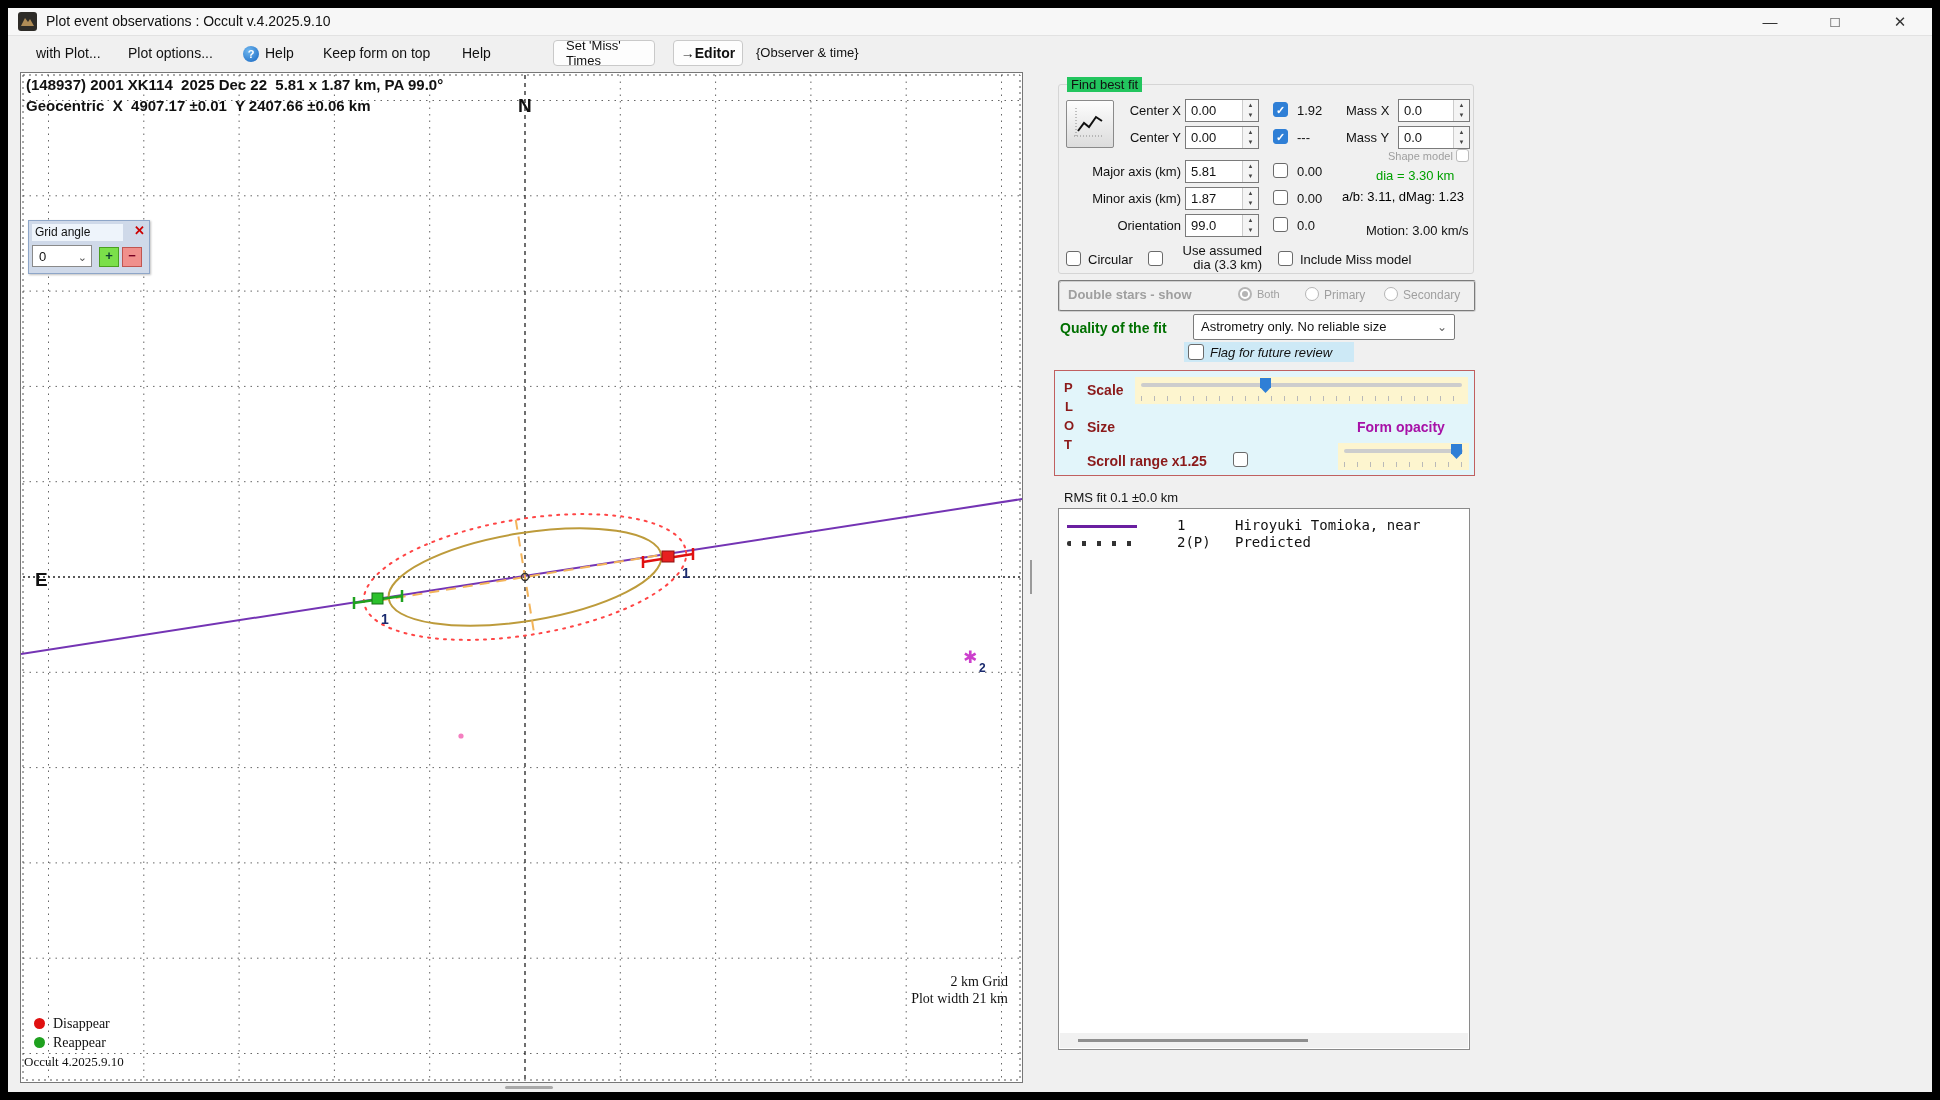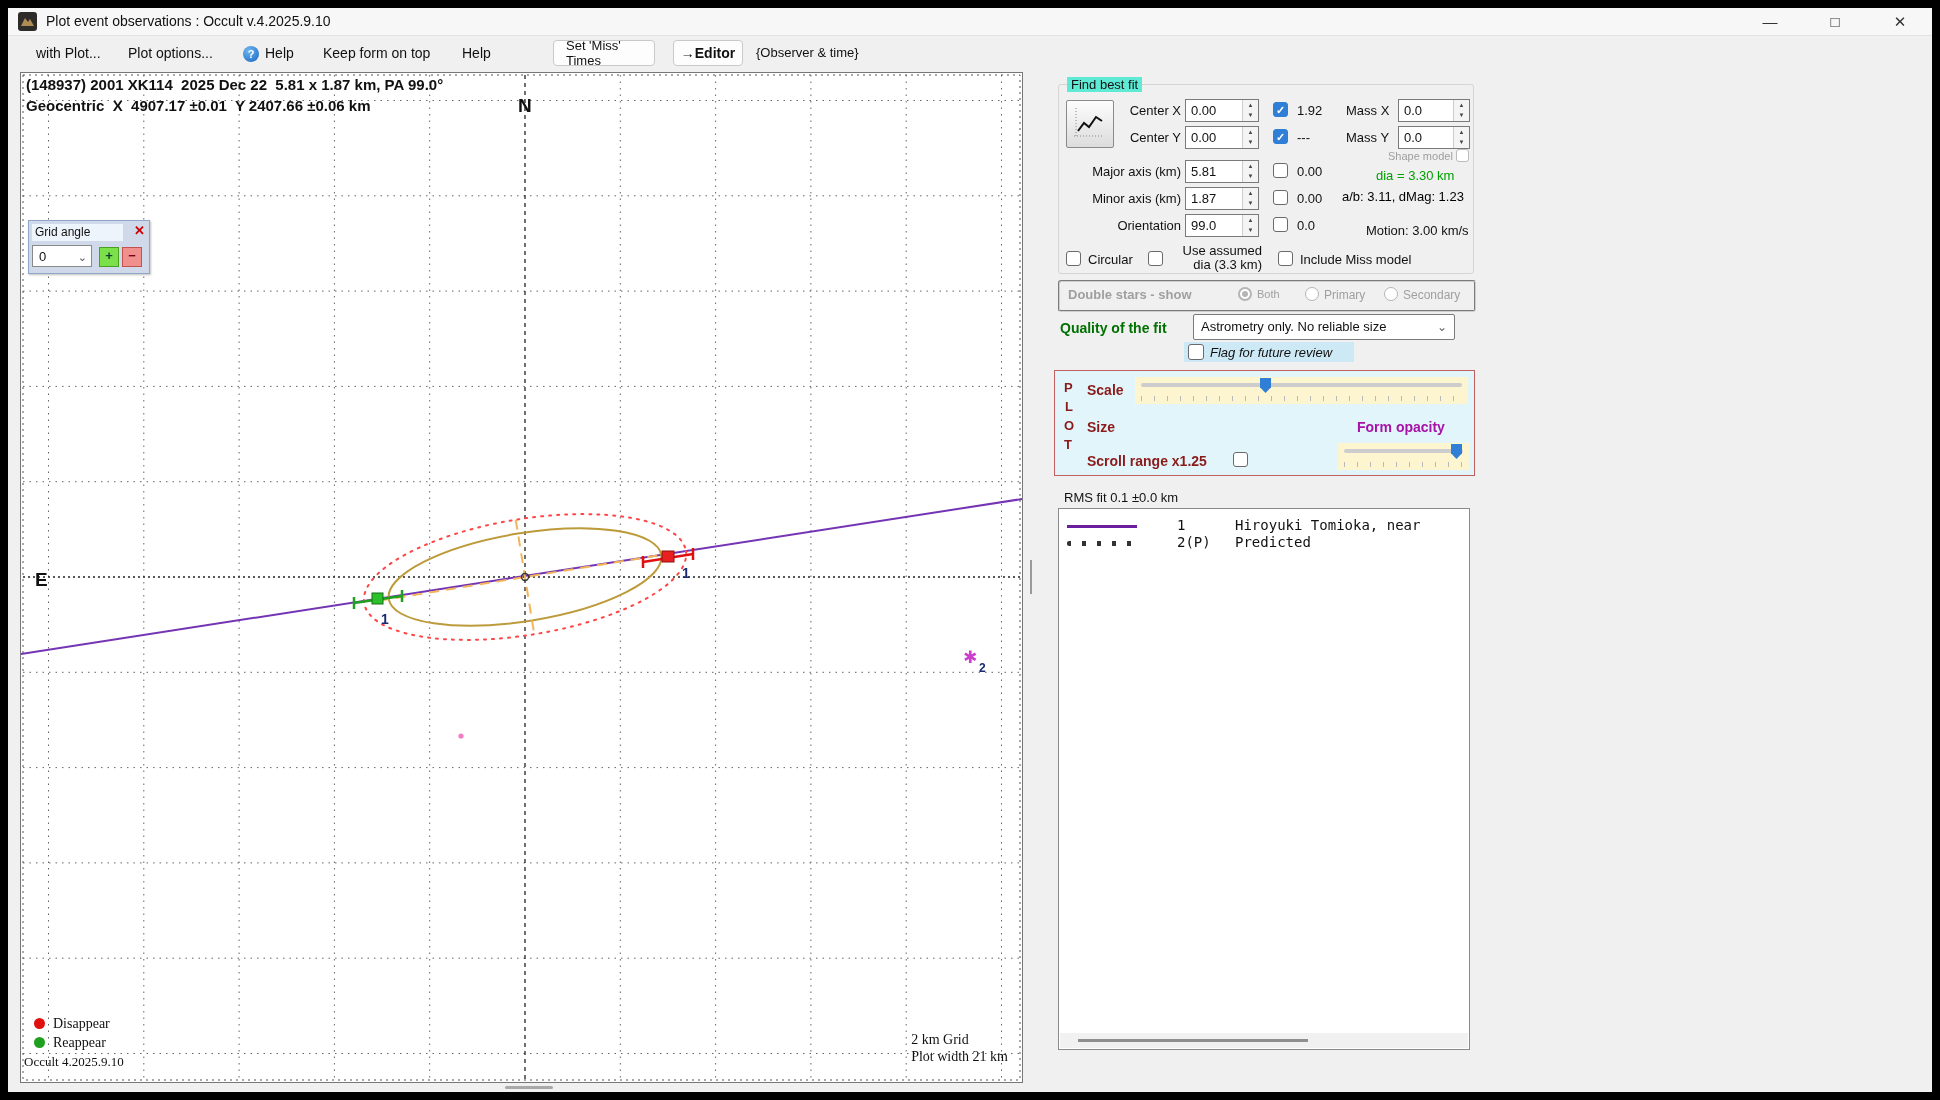--- a/index.html
+++ b/index.html
@@ -17,38 +17,38 @@
   .toolbtn{position:absolute;top:4px;height:26px;background:#fdfdfd;border:1px solid #c9c9c9;border-radius:4px;font-size:13px;color:#111;display:flex;align-items:center;justify-content:center;padding:0 12px;box-sizing:border-box;}
   #help-icon{position:absolute;left:235px;top:10px;width:16px;height:16px;border-radius:50%;background:radial-gradient(circle at 35% 30%,#6fb7f0,#1565c0);color:#fff;font-size:11px;font-weight:bold;text-align:center;line-height:16px;}
   
   #plot{position:absolute;left:12px;top:64px;width:1001px;height:1009px;background:#fff;border:1px solid #777;box-sizing:content-box;}
   #plot-header{position:absolute;left:5px;top:1px;font-size:15px;font-weight:bold;color:#111;line-height:21px;white-space:pre;}
   .compass{position:absolute;font-size:19px;font-weight:bold;color:#111;}
   #legend{position:absolute;left:13px;top:941px;font-family:"Liberation Serif",serif;font-size:14px;color:#111;}
   .leg-row{display:flex;align-items:center;height:19px;}
   .leg-dot{width:11px;height:11px;border-radius:50%;margin-right:8px;}
   #plot-version{position:absolute;left:3px;top:981px;font-family:"Liberation Serif",serif;font-size:13px;color:#111;}
-  #grid-note{position:absolute;right:14px;top:958px;font-family:"Liberation Serif",serif;font-size:14px;color:#111;line-height:17px;}
+  #grid-note{position:absolute;right:14px;top:900px;text-align:right;font-family:"Liberation Serif",serif;font-size:14px;color:#111;line-height:17px;}
   
   #grid-angle{position:absolute;left:20px;top:212px;width:120px;height:52px;background:#cfd9e9;border:1px solid #8ea6c8;box-shadow:1px 1px 2px rgba(0,0,0,.25);}
   #ga-title{position:absolute;left:3px;top:3px;width:88px;height:17px;background:#eef4fb;font-size:12px;color:#111;padding-left:3px;line-height:17px;}
   #ga-close{position:absolute;right:4px;top:2px;color:#cc0000;font-weight:bold;font-size:13px;}
   #ga-select{position:absolute;left:3px;top:24px;width:60px;height:22px;background:#fff;border:1px solid #8a8a8a;font-size:13px;color:#111;line-height:22px;padding-left:6px;box-sizing:border-box;}
   #ga-select .chev{position:absolute;right:4px;top:0;color:#555;font-size:11px;}
   #ga-plus{position:absolute;left:70px;top:26px;width:18px;height:18px;background:#7be04a;border:1px solid #4aa020;text-align:center;line-height:16px;font-weight:bold;font-size:13px;color:#143;}
   #ga-minus{position:absolute;left:93px;top:26px;width:18px;height:18px;background:#f0908c;border:1px solid #c05550;text-align:center;line-height:16px;font-weight:bold;font-size:13px;color:#702;}
   
   #plot-hscroll{position:absolute;left:12px;top:1075px;width:1003px;height:9px;background:#f0f0f0;}
   #plot-hscroll .thumb{position:absolute;left:485px;top:3px;width:48px;height:3px;background:#a9a9a9;border-radius:2px;}
   #splitter{position:absolute;left:1022px;top:552px;width:2px;height:34px;background:#9a9a9a;}
   
   .lbl{position:absolute;font-size:13px;color:#111;white-space:nowrap;text-align:right;}
   .rlbl{text-align:right;}
   .grp{position:absolute;border:1px solid #d5d5d5;border-radius:3px;}
-  .grp-title{position:absolute;left:8px;top:-8px;background:#5eead4;padding:0 4px;font-size:13px;color:#111;}
+  .grp-title{position:absolute;left:8px;top:-8px;background:#22c55e;padding:0 4px;font-size:13px;color:#111;}
   .spin{position:absolute;height:23px;background:#fff;border:1px solid #7a7a7a;box-sizing:border-box;}
   .spin-val{position:absolute;left:5px;top:3px;font-size:13px;color:#111;}
   .spin-arrows{position:absolute;right:0;top:0;width:15px;height:100%;border-left:1px solid #ccc;display:flex;flex-direction:column;align-items:center;justify-content:space-around;background:#f4f4f4;}
   .spin-arrows span{font-size:6px;color:#444;line-height:5px;}
   .cb{position:absolute;width:15px;height:15px;background:#fff;border:1px solid #6a6a6a;border-radius:3px;box-sizing:border-box;}
   .cb.checked{background:#2f7fd6;border-color:#2f7fd6;color:#fff;font-size:11px;font-weight:bold;text-align:center;line-height:14px;}
   .cb.small{width:13px;height:13px;}
   .radio{position:absolute;width:14px;height:14px;border:1px solid #6a6a6a;border-radius:50%;background:#fff;box-sizing:border-box;}
   .radio.sel{border:2px solid #1565c0;}
   .radio.sel::after{content:"";position:absolute;left:2px;top:2px;width:6px;height:6px;background:#1565c0;border-radius:50%;}

